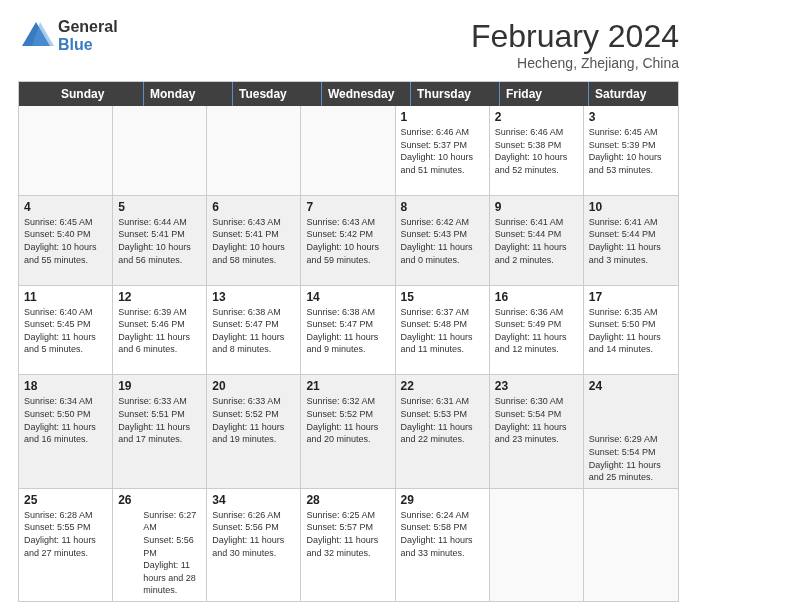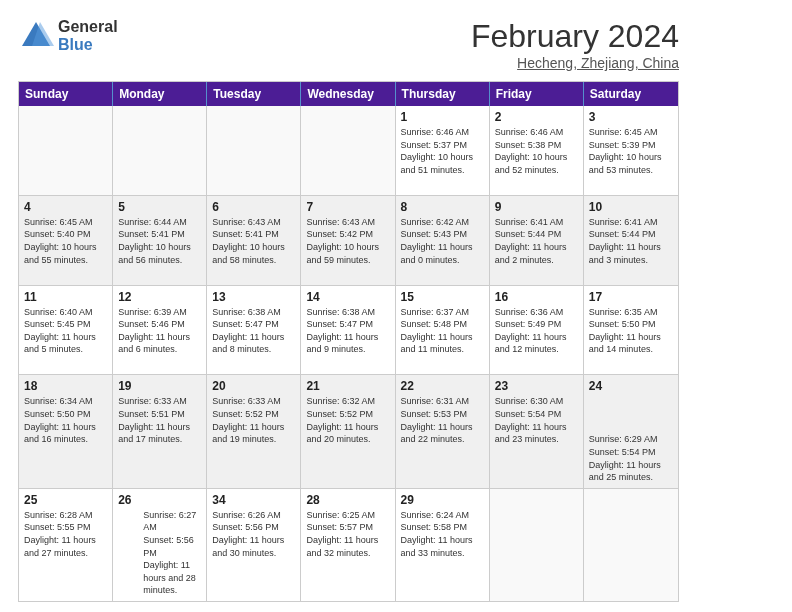--- a/index.html
+++ b/index.html
@@ -51,32 +51,32 @@
       text-align: right;
     }
     .month-year {
       font-size: 32px;
       font-weight: normal;
       color: #333;
     }
     .location {
       font-size: 14px;
       color: #555;
-      text-decoration: underline;
     }
     .calendar {
       flex: 1;
       display: flex;
       flex-direction: column;
       border: 1px solid #ccc;
     }
     .cal-header {
       display: grid;
       grid-template-columns: repeat(7, 1fr);
-      background: #4c1d95;
+      background: #404040;
+      padding-left: 36px;
     }
     .cal-header-cell {
       color: #fff;
       font-size: 12px;
       font-weight: bold;
       padding: 5px 6px;
       text-align: left;
       border-right: 1px solid #5590cc;
     }
     .cal-header-cell:last-child {

